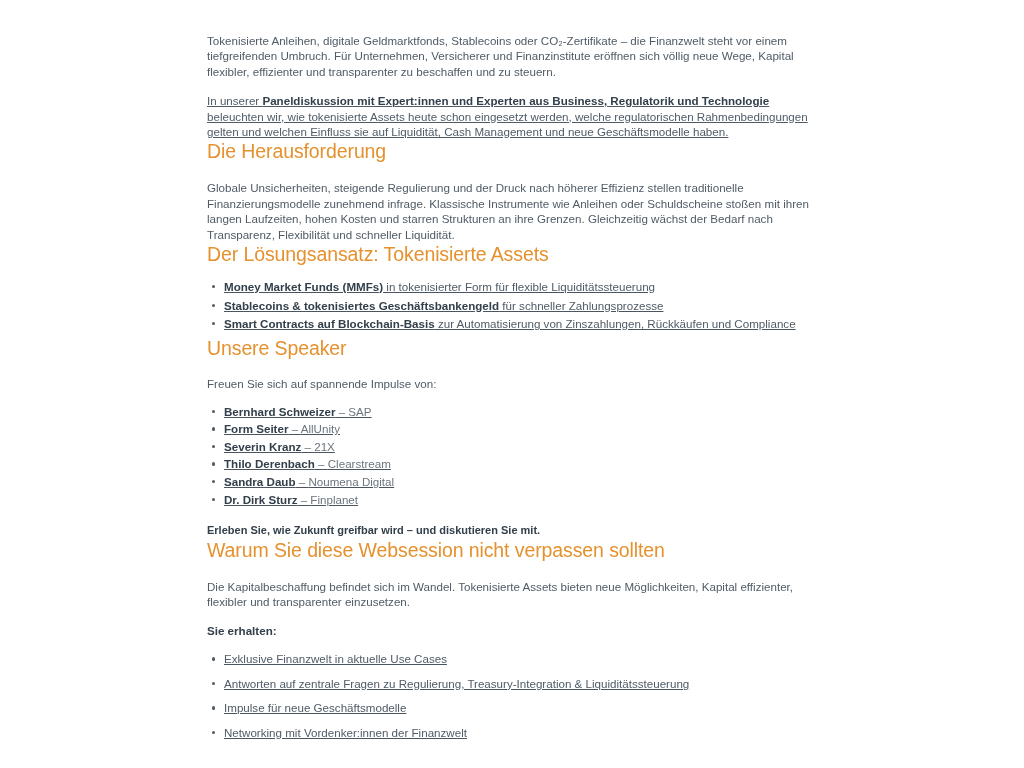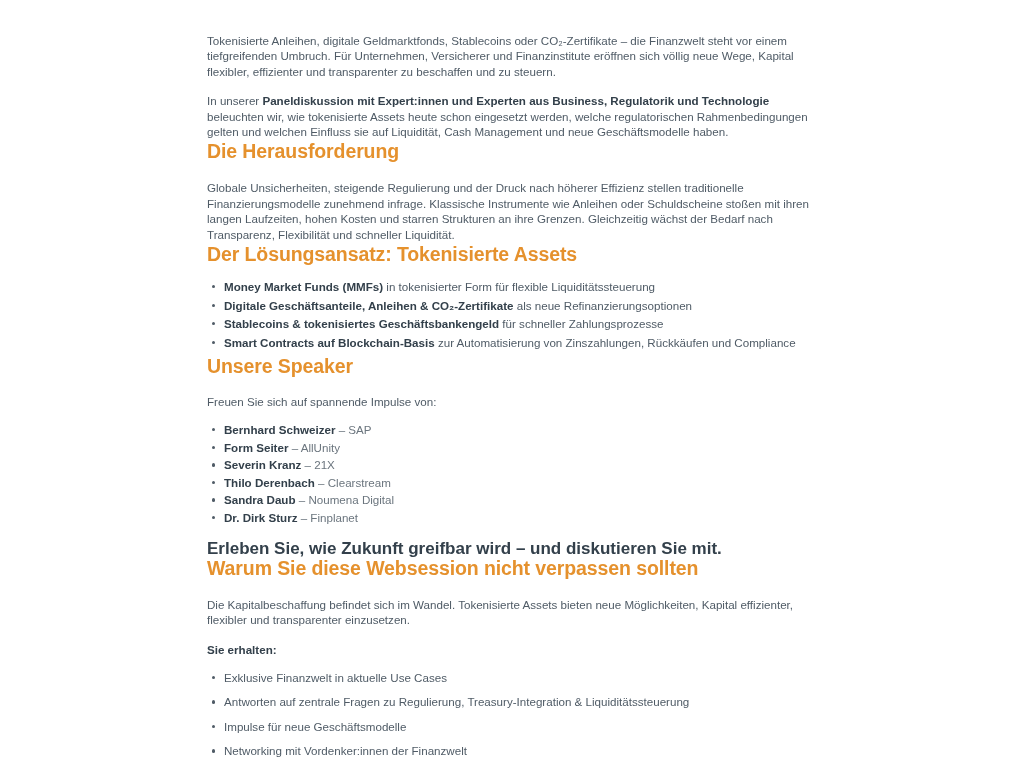--- a/index.html
+++ b/index.html
@@ -28,48 +28,48 @@
     top: 0;
     width: 610px;
   }
   p.body {
     font-size: 11.6px;
     line-height: 15.4px;
     color: #4f5b66;
     margin: 0;
   }
   p.intro-1 { margin-top: 33px; }
-  p.intro-2 { margin-top: 14px; }
+  p.intro-2 { margin-top: 14px; text-decoration: underline; }
   p.body strong,
   li strong,
   .bold-line {
     font-weight: bold;
     color: #33404b;
   }
   h2.section-heading {
     font-size: 19.5px;
     line-height: 24px;
-    font-weight: bold;
+    font-weight: normal;
     color: #e5912d;
     margin: 0;
     letter-spacing: -0.1px;
   }
   .h-challenge { margin-top: 41px; }
   .h-solution  { margin-top: 39px; }
   .h-speaker   { margin-top: 41px; }
   .h-why       { margin-top: 41px; }
 
   p.after-heading { margin-top: 17px; }
 
   ul.bullets {
     list-style: none;
     margin: 0;
     padding: 0;
   }
-  ul.bullets.tight { margin-top: 14px; }
+  ul.bullets.tight { margin-top: 14px; text-decoration: underline; }
   ul.bullets li {
     position: relative;
     font-size: 11.6px;
     line-height: 14px;
     color: #4f5b66;
     padding-left: 17px;
     margin-bottom: 4.5px;
   }
   ul.bullets li::before {
     content: "";
@@ -80,21 +80,21 @@
     height: 3.4px;
     border-radius: 50%;
     background: #4f5b66;
   }
   ul.speaker-list li { margin-bottom: 3.6px; }
   ul.benefit-list li { margin-bottom: 10.5px; }
 
   .intro-line { margin-top: 16px; font-size: 11.6px; line-height: 15px; color: #4f5b66; }
   .closing-line {
     margin-top: 16px;
-    font-size: 17px;
+    font-size: 11px;
     line-height: 15px;
     font-weight: bold;
     color: #33404b;
   }
   .sub-lead {
     margin-top: 14px;
     font-size: 11.6px;
     line-height: 15px;
     font-weight: bold;
     color: #33404b;
@@ -112,21 +112,20 @@
     <p class="body intro-1"><span>Tokenisierte Anleihen, digitale Geldmarktfonds, Stablecoins oder CO₂-Zertifikate – die Finanzwelt steht vor einem tiefgreifenden Umbruch. Für Unternehmen, Versicherer und Finanzinstitute eröffnen sich völlig neue Wege, Kapital flexibler, effizienter und transparenter zu beschaffen und zu steuern.</span></p>
 
     <p class="body intro-2"><span>In unserer </span><strong>Paneldiskussion mit Expert:innen und Experten aus Business, Regulatorik und Technologie</strong><span> beleuchten wir, wie tokenisierte Assets heute schon eingesetzt werden, welche regulatorischen Rahmenbedingungen gelten und welchen Einfluss sie auf Liquidität, Cash Management und neue Geschäftsmodelle haben.</span></p>
 
     <h2 class="section-heading h-challenge">Die Herausforderung</h2>
     <p class="body after-heading">Globale Unsicherheiten, steigende Regulierung und der Druck nach höherer Effizienz stellen traditionelle Finanzierungsmodelle zunehmend infrage. Klassische Instrumente wie Anleihen oder Schuldscheine stoßen mit ihren langen Laufzeiten, hohen Kosten und starren Strukturen an ihre Grenzen. Gleichzeitig wächst der Bedarf nach Transparenz, Flexibilität und schneller Liquidität.</p>
 
     <h2 class="section-heading h-solution">Der Lösungsansatz: Tokenisierte Assets</h2>
     <ul class="bullets tight solution-list">
       <li><strong>Money Market Funds (MMFs)</strong><span> in tokenisierter Form für flexible Liquiditätssteuerung</span></li>
-      <li><strong>Digitale Geschäftsanteile, Anleihen &amp; CO₂-Zertifikate</strong><span> als neue Refinanzierungsoptionen</span></li>
       <li><strong>Stablecoins &amp; tokenisiertes Geschäftsbankengeld</strong><span> für schneller Zahlungsprozesse</span></li>
       <li><strong>Smart Contracts auf Blockchain-Basis</strong><span> zur Automatisierung von Zinszahlungen, Rückkäufen und Compliance</span></li>
     </ul>
 
     <h2 class="section-heading h-speaker">Unsere Speaker</h2>
     <div class="intro-line">Freuen Sie sich auf spannende Impulse von:</div>
     <ul class="bullets tight speaker-list">
       <li><span class="sp-name">Bernhard Schweizer</span><span class="sp-dash"> – </span><span class="sp-org">SAP</span></li>
       <li><span class="sp-name">Form Seiter</span><span class="sp-dash"> – </span><span class="sp-org">AllUnity</span></li>
       <li><span class="sp-name">Severin Kranz</span><span class="sp-dash"> – </span><span class="sp-org">21X</span></li>

